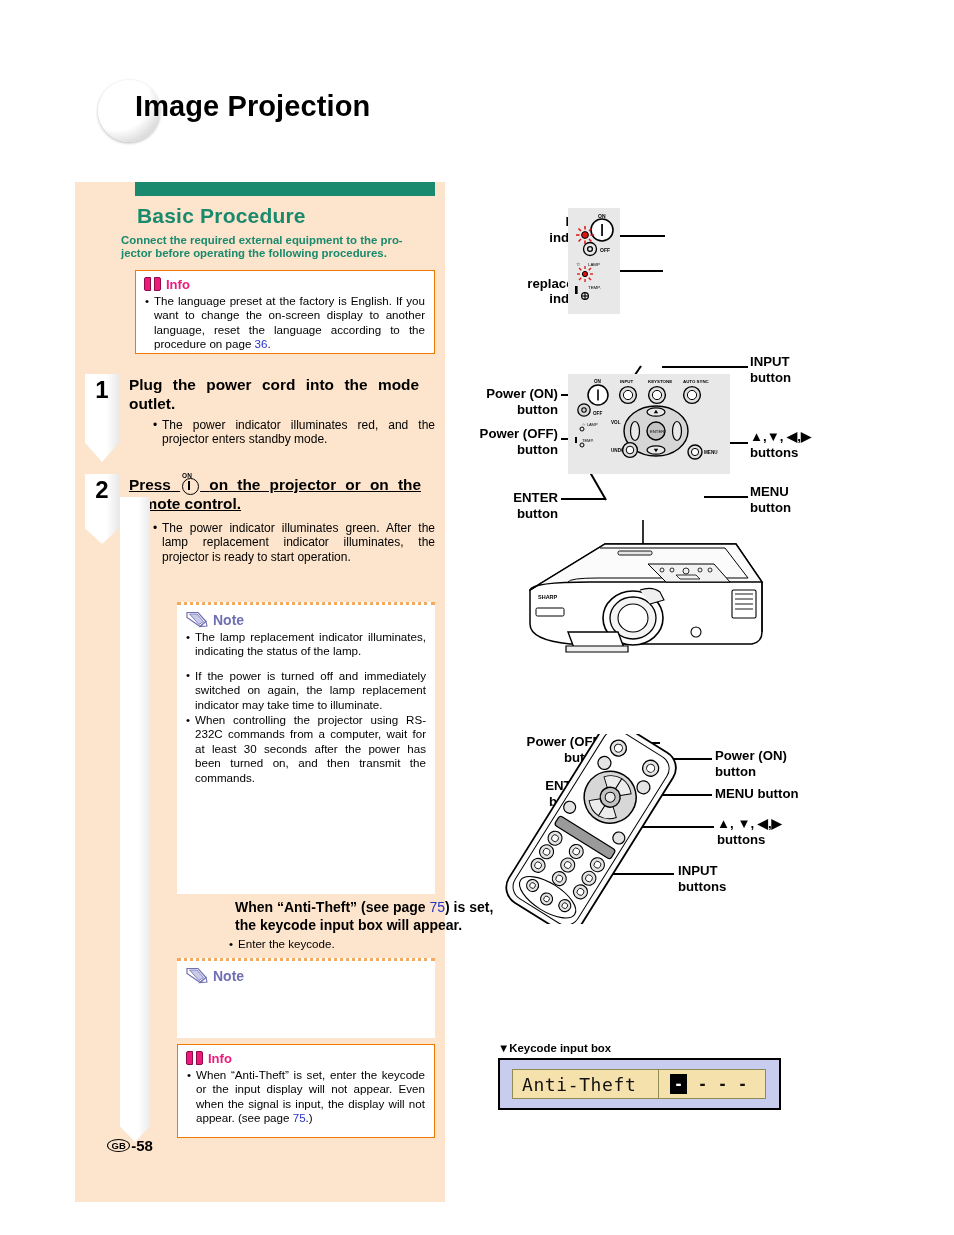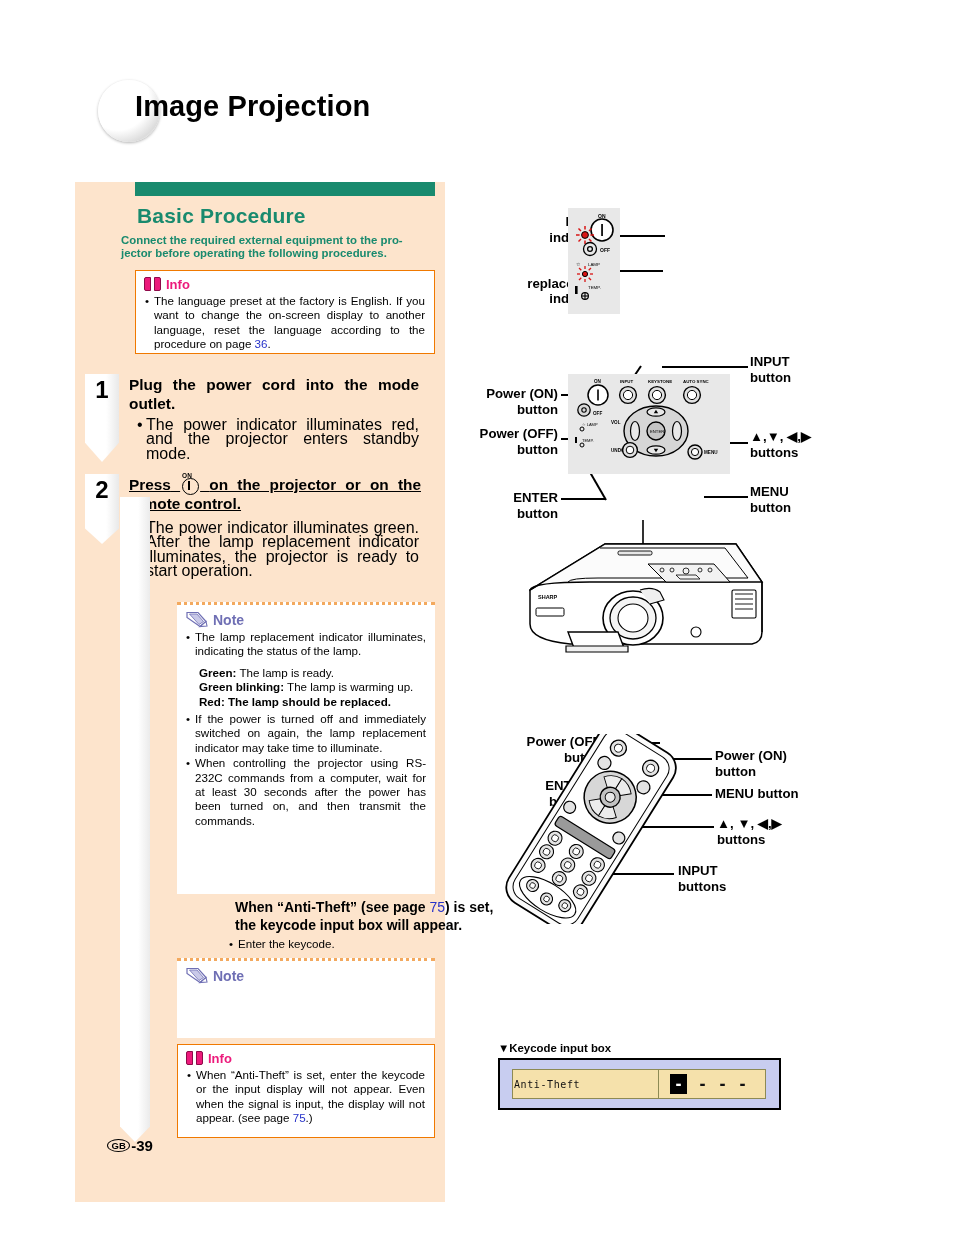--- a/index.html
+++ b/index.html
@@ -56,21 +56,21 @@
   .step{position:absolute;}
   .step-badge{
     position:absolute;left:0;top:0;width:34px;
     background:linear-gradient(to right,#ffffff 0%,#ffffff 62%,#e9e9e9 100%);
     filter:drop-shadow(1.5px 2px 1.5px rgba(0,0,0,.30));
     -webkit-clip-path:polygon(0 0,100% 0,100% 78%,50% 100%,0 78%);
     clip-path:polygon(0 0,100% 0,100% 78%,50% 100%,0 78%);
   }
   .step-num{position:absolute;left:0;top:2px;width:34px;text-align:center;font-size:24px;font-weight:bold;color:#000;}
   .step-head{position:absolute;left:44px;font-size:15.4px;font-weight:bold;line-height:18.5px;color:#000;text-align:justify;}
-  .step-body{position:absolute;left:52px;font-size:16px;line-height:14.4px;color:#000;}
+  .step-body{position:absolute;left:68px;font-size:12px;line-height:14.4px;color:#000;}
   .step-body li{position:relative;padding-left:9px;list-style:none;text-align:justify;}
   .step-body li:before{content:"\2022";position:absolute;left:0;}
   .step-body{margin:0;padding:0;}
   
   .on-glyph{position:relative;display:inline-block;width:20px;height:16px;vertical-align:-2px;}
   .on-glyph .lbl{position:absolute;top:-9px;left:2px;font-size:6.5px;font-weight:bold;letter-spacing:.2px;}
   .on-glyph .circ{position:absolute;top:1.5px;left:1.5px;width:15px;height:15px;border:1.4px solid #000;border-radius:50%;}
   .on-glyph .bar{position:absolute;top:4.5px;left:8.3px;width:1.6px;height:9px;background:#000;}
   
   .anti-head{position:absolute;left:160px;width:272px;font-size:14px;font-weight:bold;line-height:18px;color:#000;}
@@ -99,22 +99,22 @@
   #keycode-cap{position:absolute;left:498px;top:1042px;font-size:11.4px;font-weight:bold;color:#000;}
   #keycode-box{
     position:absolute;left:498px;top:1058px;width:283px;height:52px;
     background:#c8cdf0;border:2.2px solid #000;box-sizing:border-box;
     display:flex;align-items:center;
   }
   #keycode-inner{
     margin-left:12px;width:254px;height:30px;display:flex;border:1.4px solid #8d8a54;box-sizing:border-box;
   }
   #keycode-name{
-    flex:0 0 146px;background:#f5e1ab;display:flex;align-items:center;padding-left:1px;
-    font-family:"DejaVu Sans Mono",monospace;font-size:10px;letter-spacing:.6px;color:#111;
+    flex:0 0 146px;background:#f5e1ab;display:flex;align-items:center;padding-left:9px;
+    font-family:"DejaVu Sans Mono",monospace;font-size:18px;letter-spacing:.6px;color:#111;
     border-right:1.4px solid #8d8a54;box-sizing:border-box;
   }
   #keycode-slots{
     flex:1;background:#f5e1ab;display:flex;align-items:center;gap:11px;padding-left:11px;
   }
   .slot{font-family:"DejaVu Sans Mono",monospace;font-size:15px;font-weight:bold;color:#111;}
   .slot.active{background:#000;color:#fff;padding:1px 4px;}
 </style>
 </head>
 <body>
@@ -173,31 +173,20 @@
       <svg class="pencil-icon" viewBox="0 0 46 34">
         <path d="M4 3 L26 3 L42 21 L30 31 L4 13 Z" fill="#ffffff" stroke="#6f6fb4" stroke-width="2.4"></path>
         <path d="M9 6 L24 6 L37 21 L28 27 Z" fill="#c9c9e8" stroke="#6f6fb4" stroke-width="1.6"></path>
         <path d="M30 31 L42 21 L44 30 Z" fill="#ffffff" stroke="#6f6fb4" stroke-width="2.2"></path>
       </svg>
       <span class="note-label">Note</span>
     </div>
     <ul class="bullets">
       <li>The lamp replacement indicator illuminates, indicating the status of the lamp.</li>
     </ul>
-    <div style="padding:0 9px 0 22px;font-size:11.6px;line-height:14.4px;">
-      <div>
-        <span class="bd">Green:</span>
-        <span>The lamp is ready.</span>
-      </div>
-      <div>
-        <span class="bd">Green blinking:</span>
-        <span>The lamp is warming up.</span>
-      </div>
-      <div class="bd">Red: The lamp should be replaced.</div>
-    </div>
     <ul class="bullets" style="padding-top:2px;">
       <li>If the power is turned off and immediately switched on again, the lamp replacement indicator may take time to illuminate.</li>
       <li>When controlling the projector using RS-232C commands from a computer, wait for at least 30 seconds after the power has been turned on, and then transmit the commands.</li>
     </ul>
   </div>
 
   <div style="position:absolute;left:0;top:712px;width:370px;height:62px;">
     <div class="anti-head" style="top:4px;">
       <span>When “Anti-Theft” (see page </span><span class="pg">75</span><span>) is set, the keycode input box will appear.</span>
     </div>
@@ -228,21 +217,21 @@
     <ul class="bullets">
       <li><span>When “Anti-Theft” is set, enter the keycode or the input display will not appear. Even when the signal is input, the display will not appear. (see page </span><span class="pg">75</span><span>.)</span></li>
     </ul>
   </div>
 </div>
 
 <div id="ribbon"></div>
 
 <div id="footer">
   <span class="gb">GB</span>
-  <span class="pnum">-39</span>
+  <span class="pnum">-58</span>
 </div>
 
 <div style="position:absolute;left:455px;top:205px;width:470px;height:125px;">
   <div class="callout" style="left:30px;top:9px;width:120px;text-align:right;white-space:pre-line;">Power
 indicator</div>
   <div class="callout" style="left:0px;top:55px;width:150px;text-align:right;white-space:pre-line;">Lamp
 replacement
 indicator</div>
 
   <div class="ln h" style="left:155px;top:30px;width:55px;"></div>

